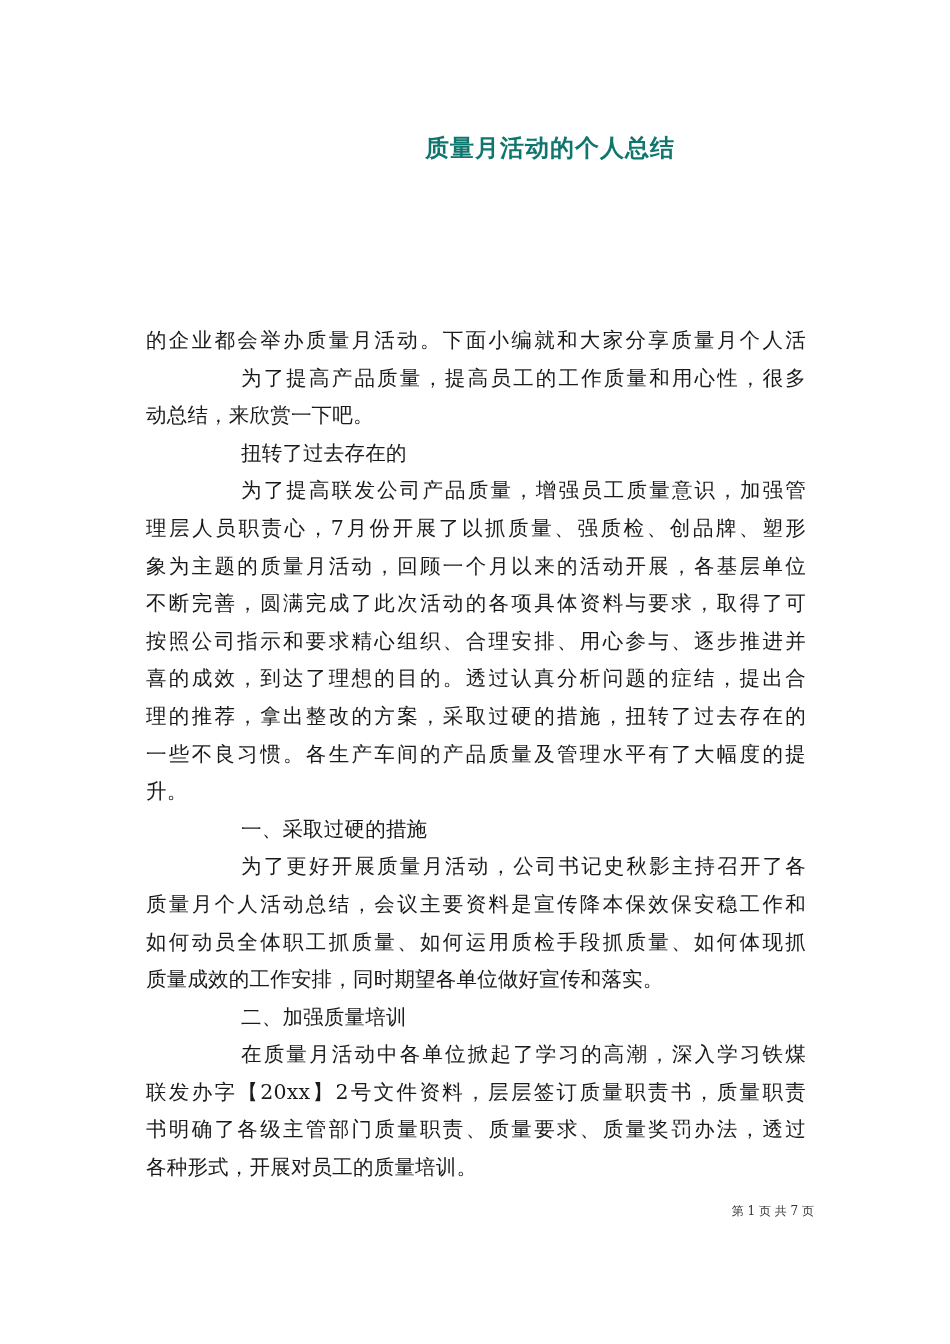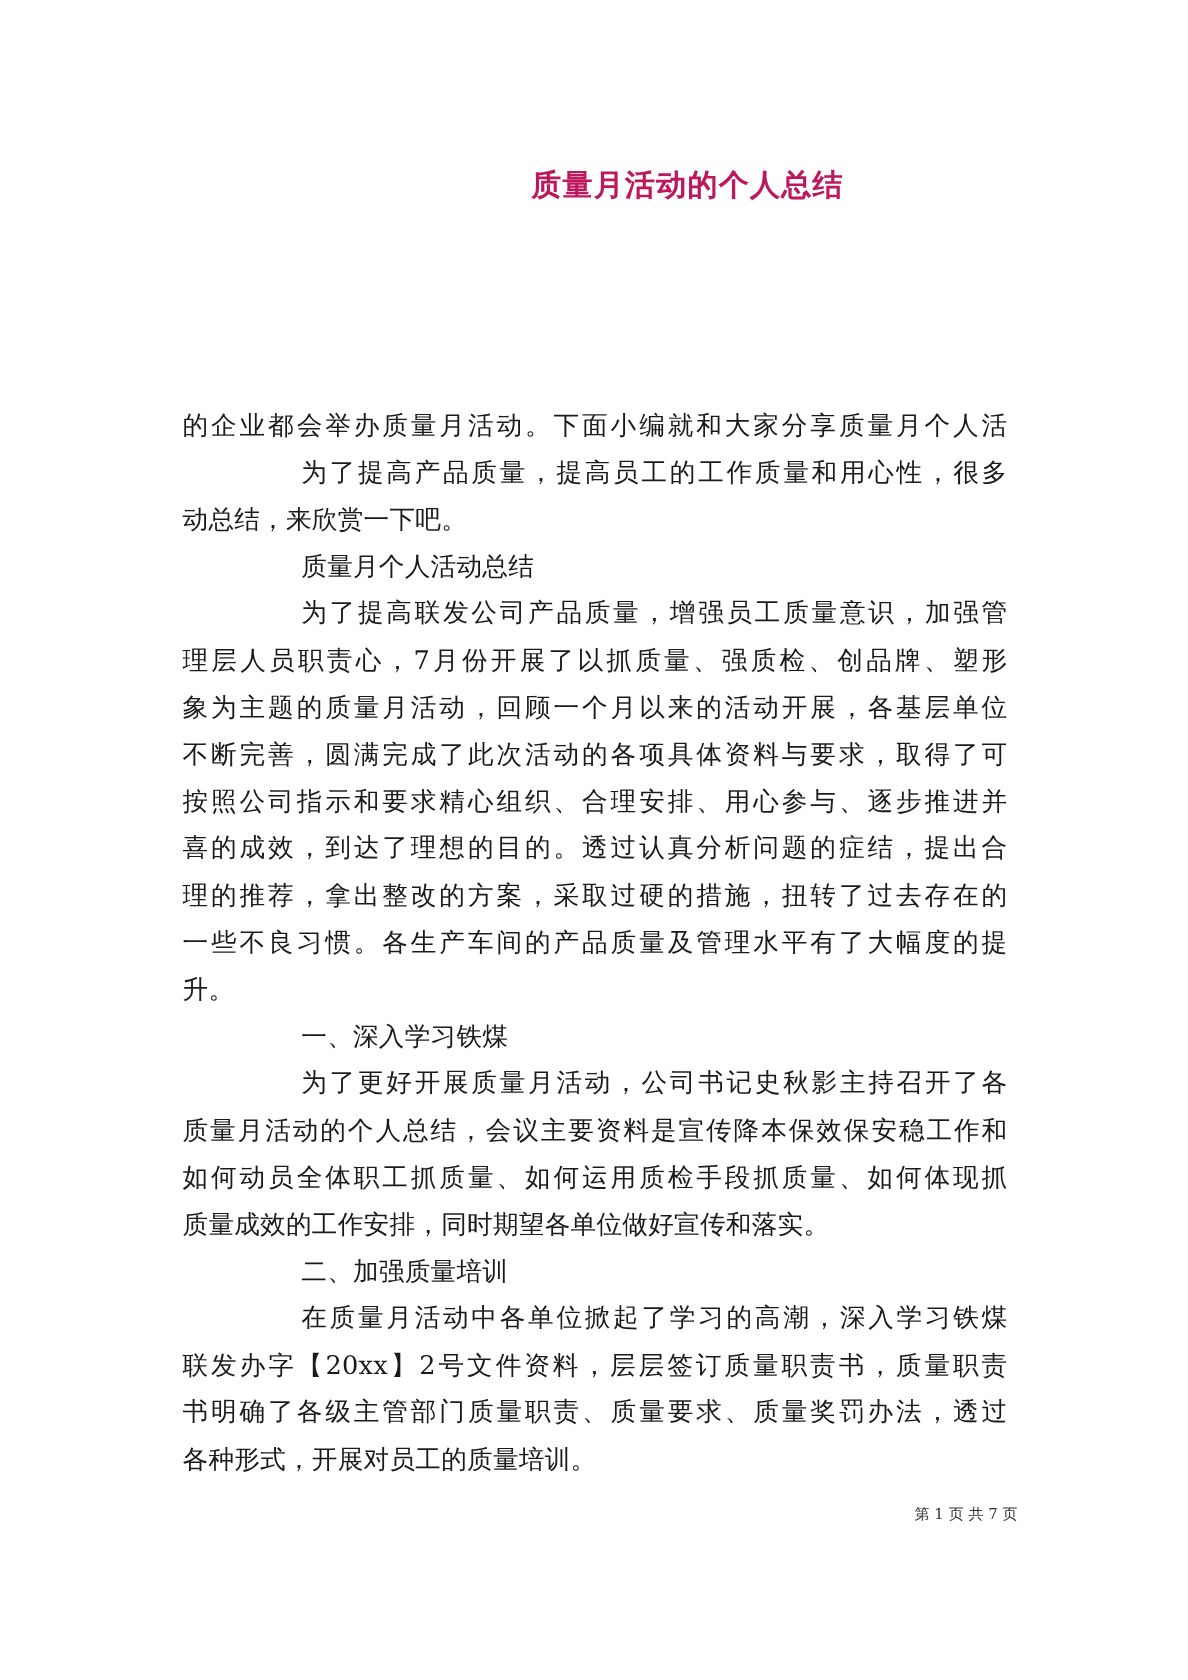--- a/index.html
+++ b/index.html
@@ -1,49 +1,49 @@
 <!DOCTYPE html>
 <html><head>
 <meta charset="utf-8">
 <style>
   html, body { margin:0; padding:0; background:#ffffff; }
   body { width:950px; height:1344px; position:relative; overflow:hidden;
          font-family:"DejaVu Serif","Liberation Serif",serif; color:#1a1a1a; }
   .title { position:absolute; top:132px; left:0; width:950px; text-align:center;
            padding-left:150px; box-sizing:border-box;
-           font-size:24px; font-weight:bold; color:#be185d; letter-spacing:1px; }
+           font-size:24px; font-weight:bold; color:#0f766e; letter-spacing:1px; }
   .body { position:absolute; top:322px; left:146px; width:660px; }
   .line { height:37.6px; line-height:37.6px; font-size:20.5px; white-space:nowrap;
           letter-spacing:0.2px; text-align:justify; text-align-last:justify; }
   .line.last { text-align-last:left; }
   .line.indent { padding-left:95px; }
   .footer { position:absolute; top:1203px; right:136px; font-size:12px; color:#333; }
 </style>
 </head>
 <body>
 
 <div class="title">质量月活动的个人总结</div>
 
 <div class="body" id="body">
     <div class="line">的企业都会举办质量月活动。下面小编就和大家分享质量月个人活</div>
     <div class="line indent">为了提高产品质量，提高员工的工作质量和用心性，很多</div>
     <div class="line last">动总结，来欣赏一下吧。</div>
-    <div class="line indent last">质量月个人活动总结</div>
+    <div class="line indent last">扭转了过去存在的</div>
     <div class="line indent">为了提高联发公司产品质量，增强员工质量意识，加强管</div>
     <div class="line">理层人员职责心，7月份开展了以抓质量、强质检、创品牌、塑形</div>
     <div class="line">象为主题的质量月活动，回顾一个月以来的活动开展，各基层单位</div>
     <div class="line">不断完善，圆满完成了此次活动的各项具体资料与要求，取得了可</div>
     <div class="line">按照公司指示和要求精心组织、合理安排、用心参与、逐步推进并</div>
     <div class="line">喜的成效，到达了理想的目的。透过认真分析问题的症结，提出合</div>
     <div class="line">理的推荐，拿出整改的方案，采取过硬的措施，扭转了过去存在的</div>
     <div class="line">一些不良习惯。各生产车间的产品质量及管理水平有了大幅度的提</div>
     <div class="line last">升。</div>
-    <div class="line indent last">一、深入学习铁煤</div>
+    <div class="line indent last">一、采取过硬的措施</div>
     <div class="line indent">为了更好开展质量月活动，公司书记史秋影主持召开了各</div>
-    <div class="line">质量月活动的个人总结，会议主要资料是宣传降本保效保安稳工作和</div>
+    <div class="line">质量月个人活动总结，会议主要资料是宣传降本保效保安稳工作和</div>
     <div class="line">如何动员全体职工抓质量、如何运用质检手段抓质量、如何体现抓</div>
     <div class="line last">质量成效的工作安排，同时期望各单位做好宣传和落实。</div>
     <div class="line indent last">二、加强质量培训</div>
     <div class="line indent">在质量月活动中各单位掀起了学习的高潮，深入学习铁煤</div>
     <div class="line">联发办字【20xx】2号文件资料，层层签订质量职责书，质量职责</div>
     <div class="line">书明确了各级主管部门质量职责、质量要求、质量奖罚办法，透过</div>
     <div class="line last">各种形式，开展对员工的质量培训。</div>
   </div>
 
 <div class="footer">第 1 页 共 7 页</div>

